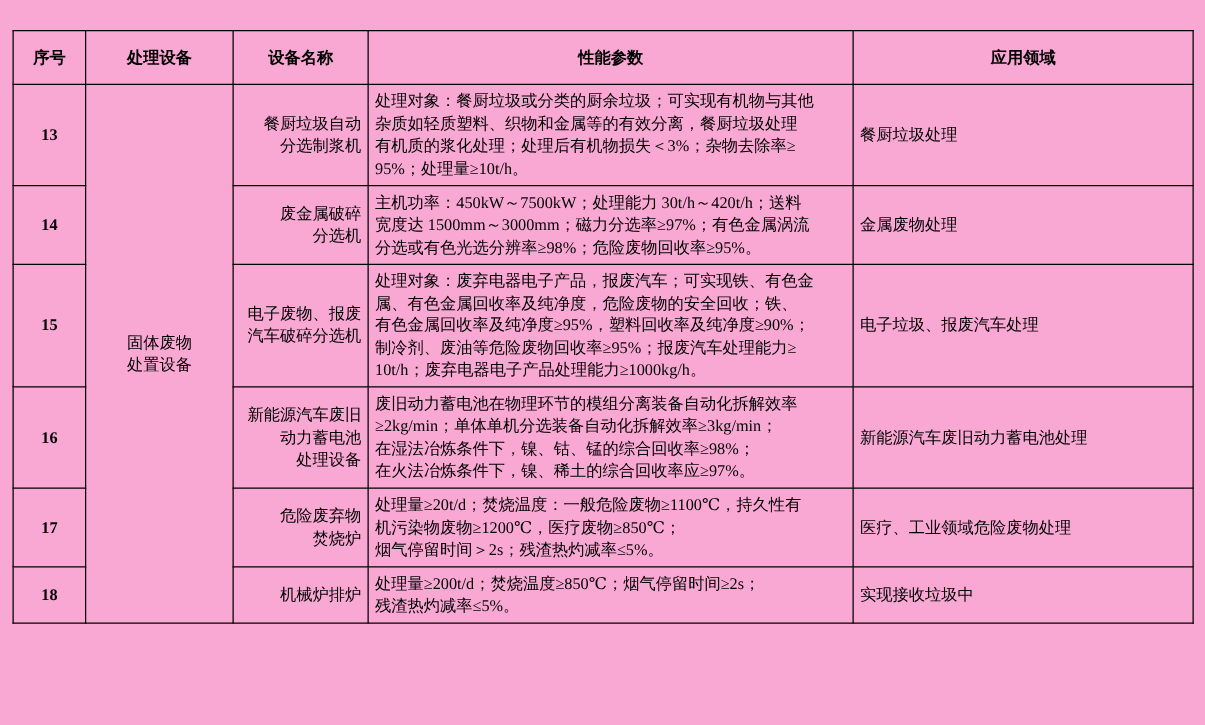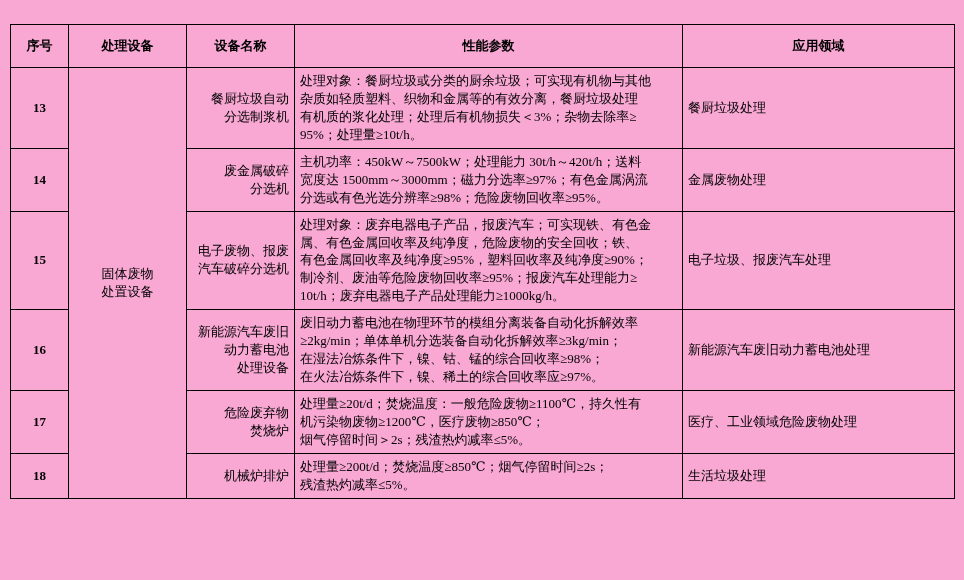--- a/index.html
+++ b/index.html
@@ -184,17 +184,17 @@
 
       <tr>
         <td class="seq">18</td>
         <td class="name">
           <span class="ln">机械炉排炉</span>
         </td>
         <td class="spec">
           <span class="ln">处理量≥200t/d；焚烧温度≥850℃；烟气停留时间≥2s；</span>
           <span class="ln">残渣热灼减率≤5%。</span>
         </td>
-        <td class="field">生活垃圾处理</td>
+        <td class="field">实现接收垃圾中</td>
       </tr>
     </tbody>
   </table>
 </div>
 
 </body></html>

